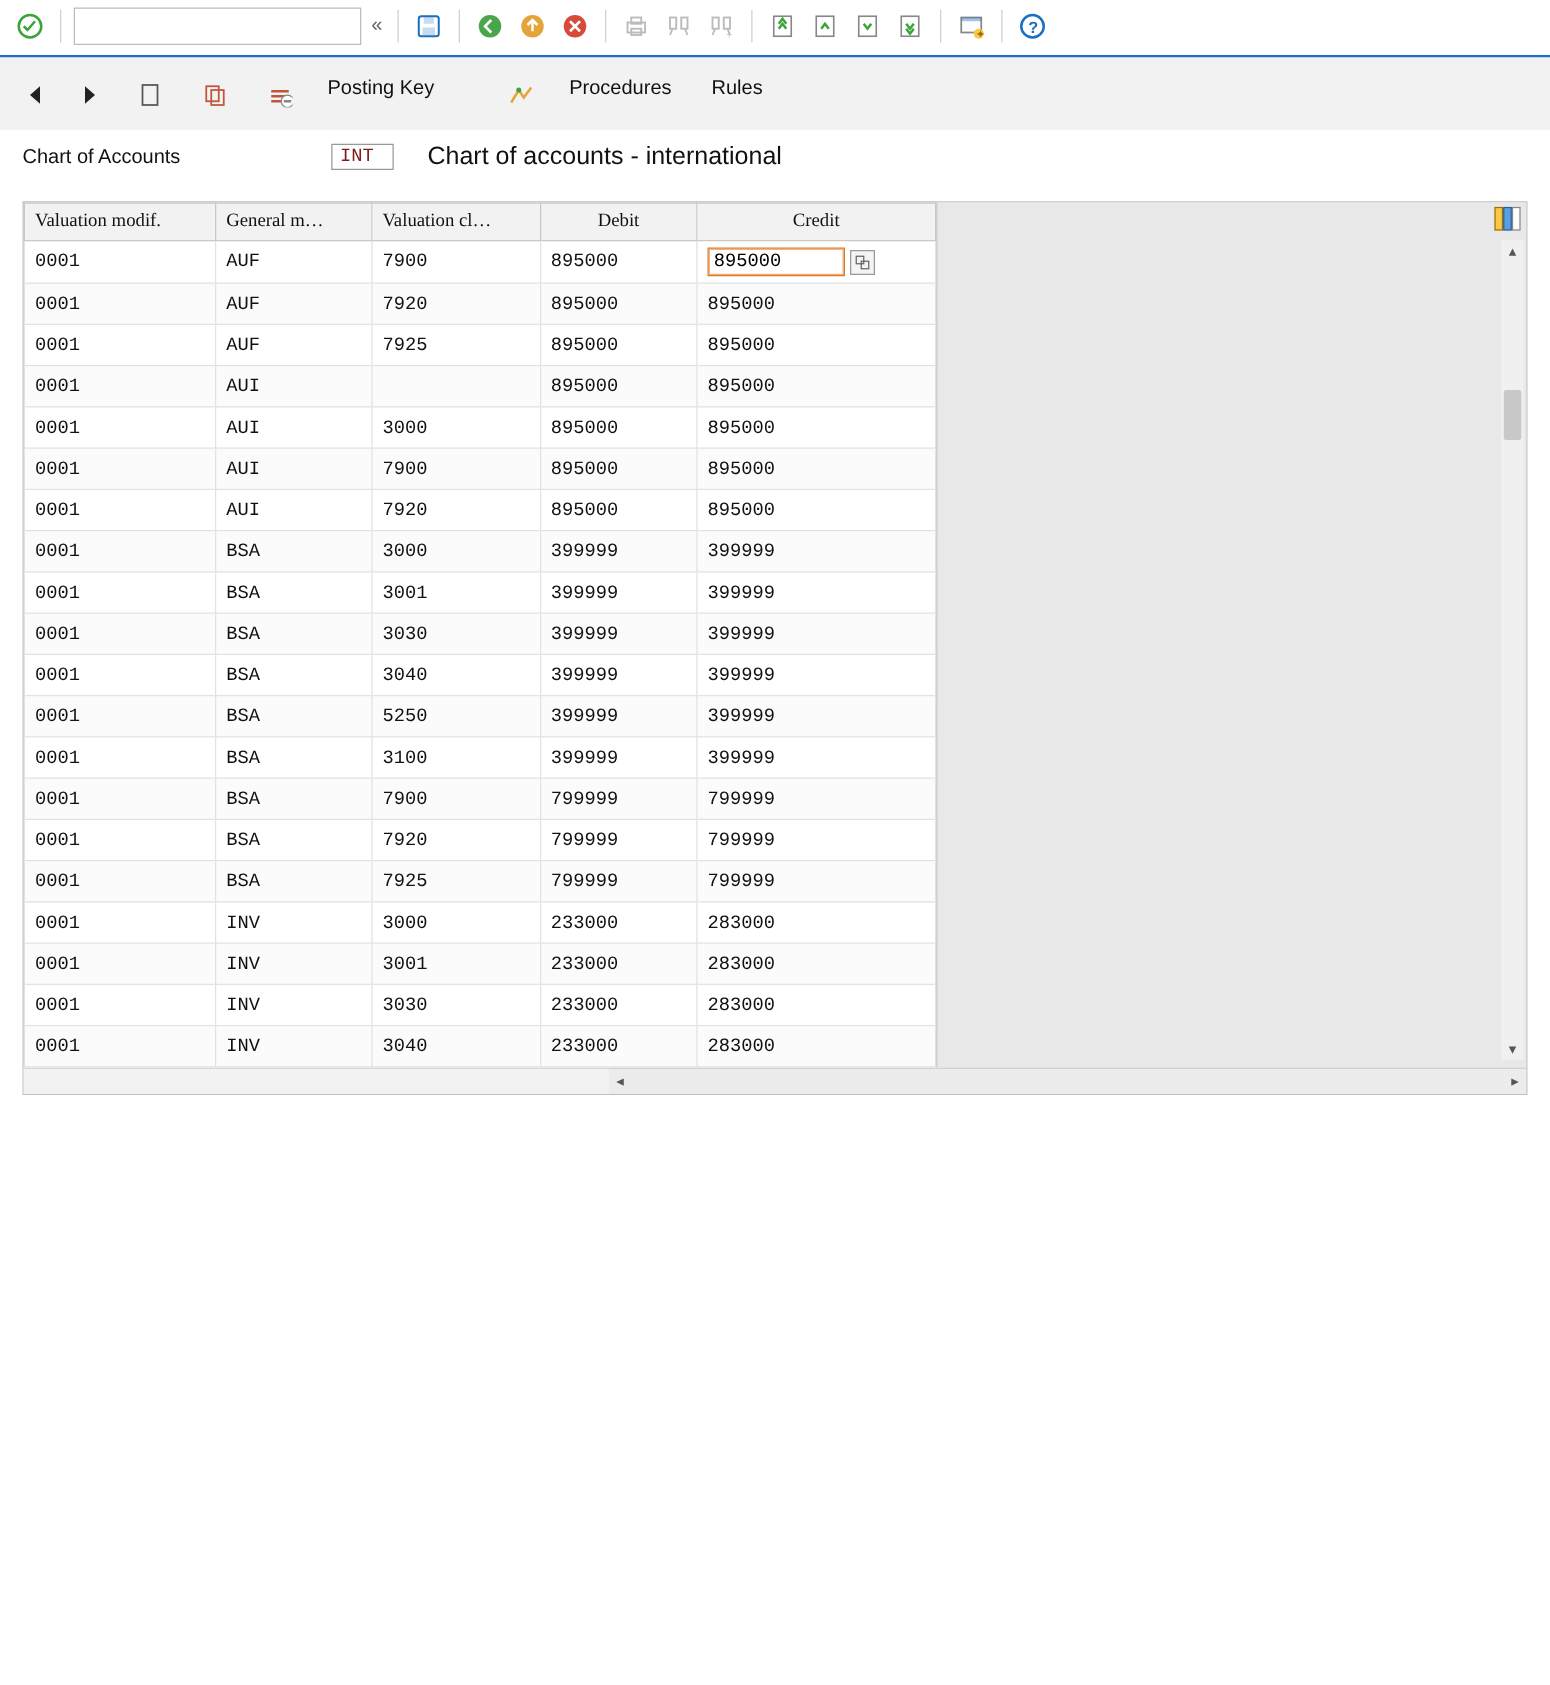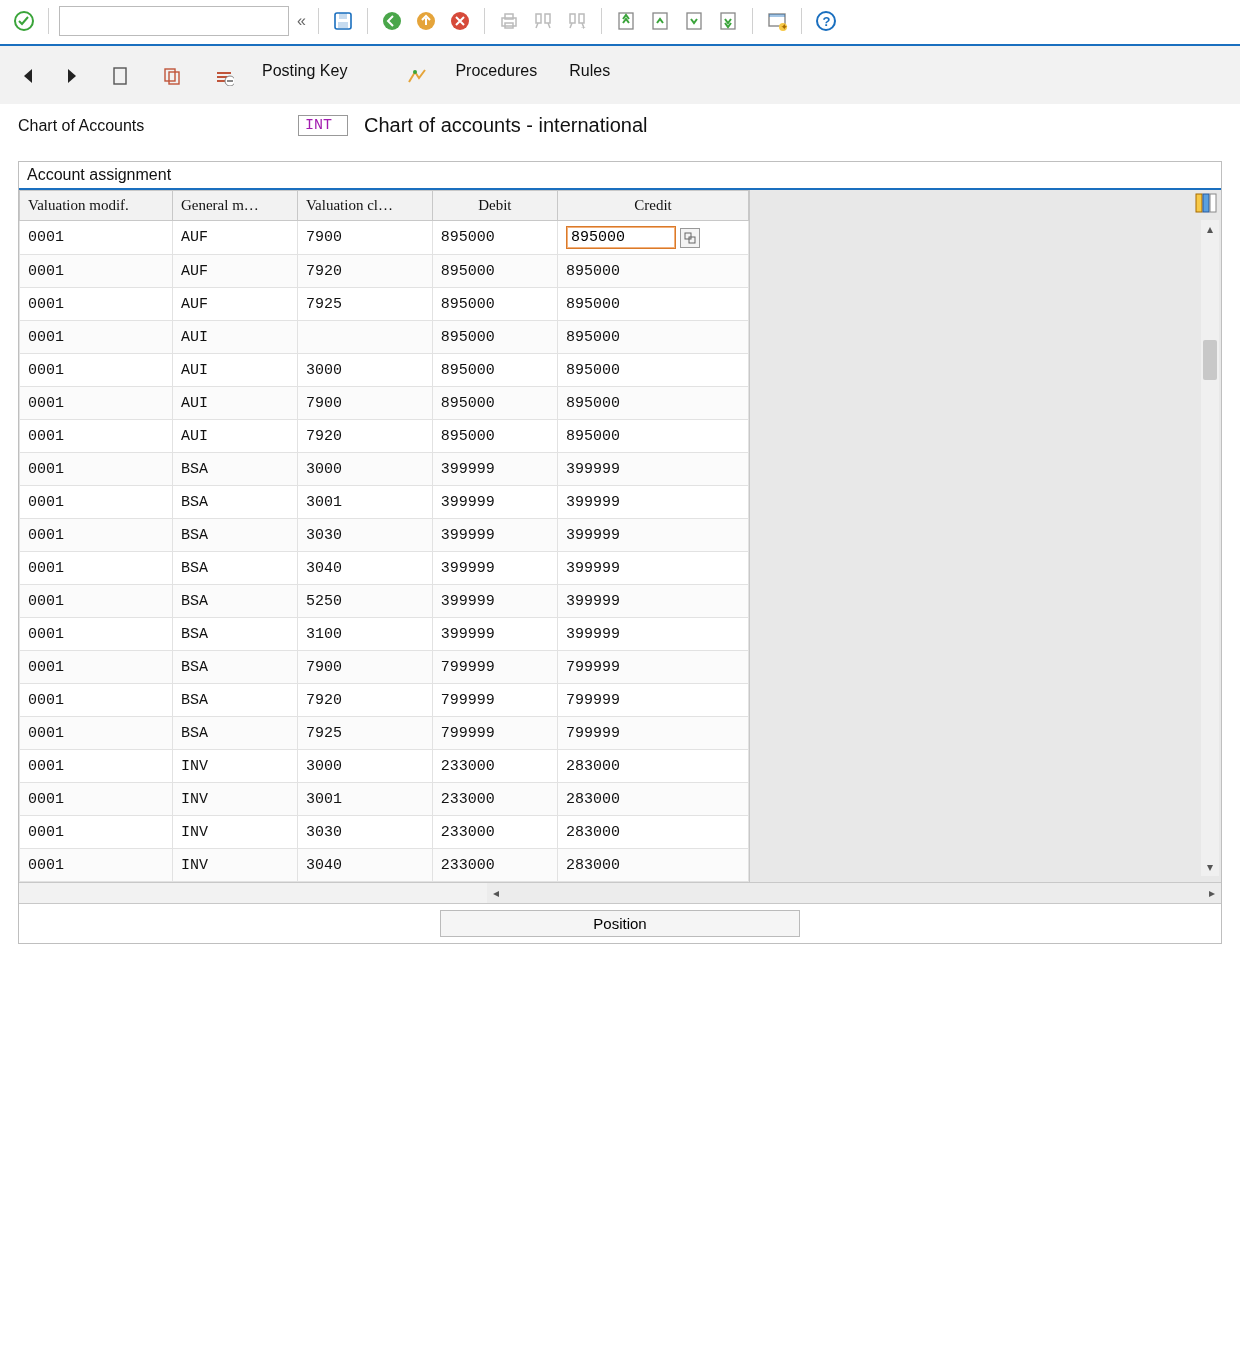--- a/index.html
+++ b/index.html
@@ -68,32 +68,31 @@
   }
 
   
   .info-block {
     padding: 10px 18px 0 18px;
   }
   .info-row {
     display: flex;
     align-items: center;
     margin-bottom: 8px;
-    gap: 16px;
+    gap: 27px;
   }
   .info-label { width: 220px; font-size: 16px; }
   .code-box {
     border: 1px solid #999;
     padding: 1px 6px;
-    color: #a21caf;
+    color: #7f1d1d;
     font-family: "Courier New", monospace;
     font-size: 15px;
     min-width: 36px;
     text-align: left;
-    margin-left: 44px;
   }
   .info-desc { font-size: 20px; }
 
   
   .table-wrap {
     margin: 24px 18px 0 18px;
     border: 1px solid #bfbfbf;
   }
   .table-title {
     background: #fff;
@@ -384,21 +383,20 @@
 
 <div class="info-block">
   <div class="info-row">
     <span class="info-label">Chart of Accounts</span>
     <span class="code-box">INT</span>
     <span class="info-desc">Chart of accounts - international</span>
   </div>
 </div>
 
 <div class="table-wrap">
-  <div class="table-title">Account assignment</div>
   <div class="grid-area">
     <table class="grid">
       <thead>
         <tr>
           <th class="col-vm">Valuation modif.</th>
           <th class="col-gm">General m…</th>
           <th class="col-vc">Valuation cl…</th>
           <th class="col-deb center">Debit</th>
           <th class="col-cre center">Credit</th>
         </tr>
@@ -573,16 +571,13 @@
   </div>
 
   <div class="bottom-hscroll">
     <div class="spacer-left"></div>
     <div class="track">
       <div class="lbtn">◂</div>
       <div class="rbtn">▸</div>
     </div>
   </div>
 
-  <div class="position-row">
-    <button class="position-btn">Position</button>
-  </div>
 </div>
 
 </body></html>

